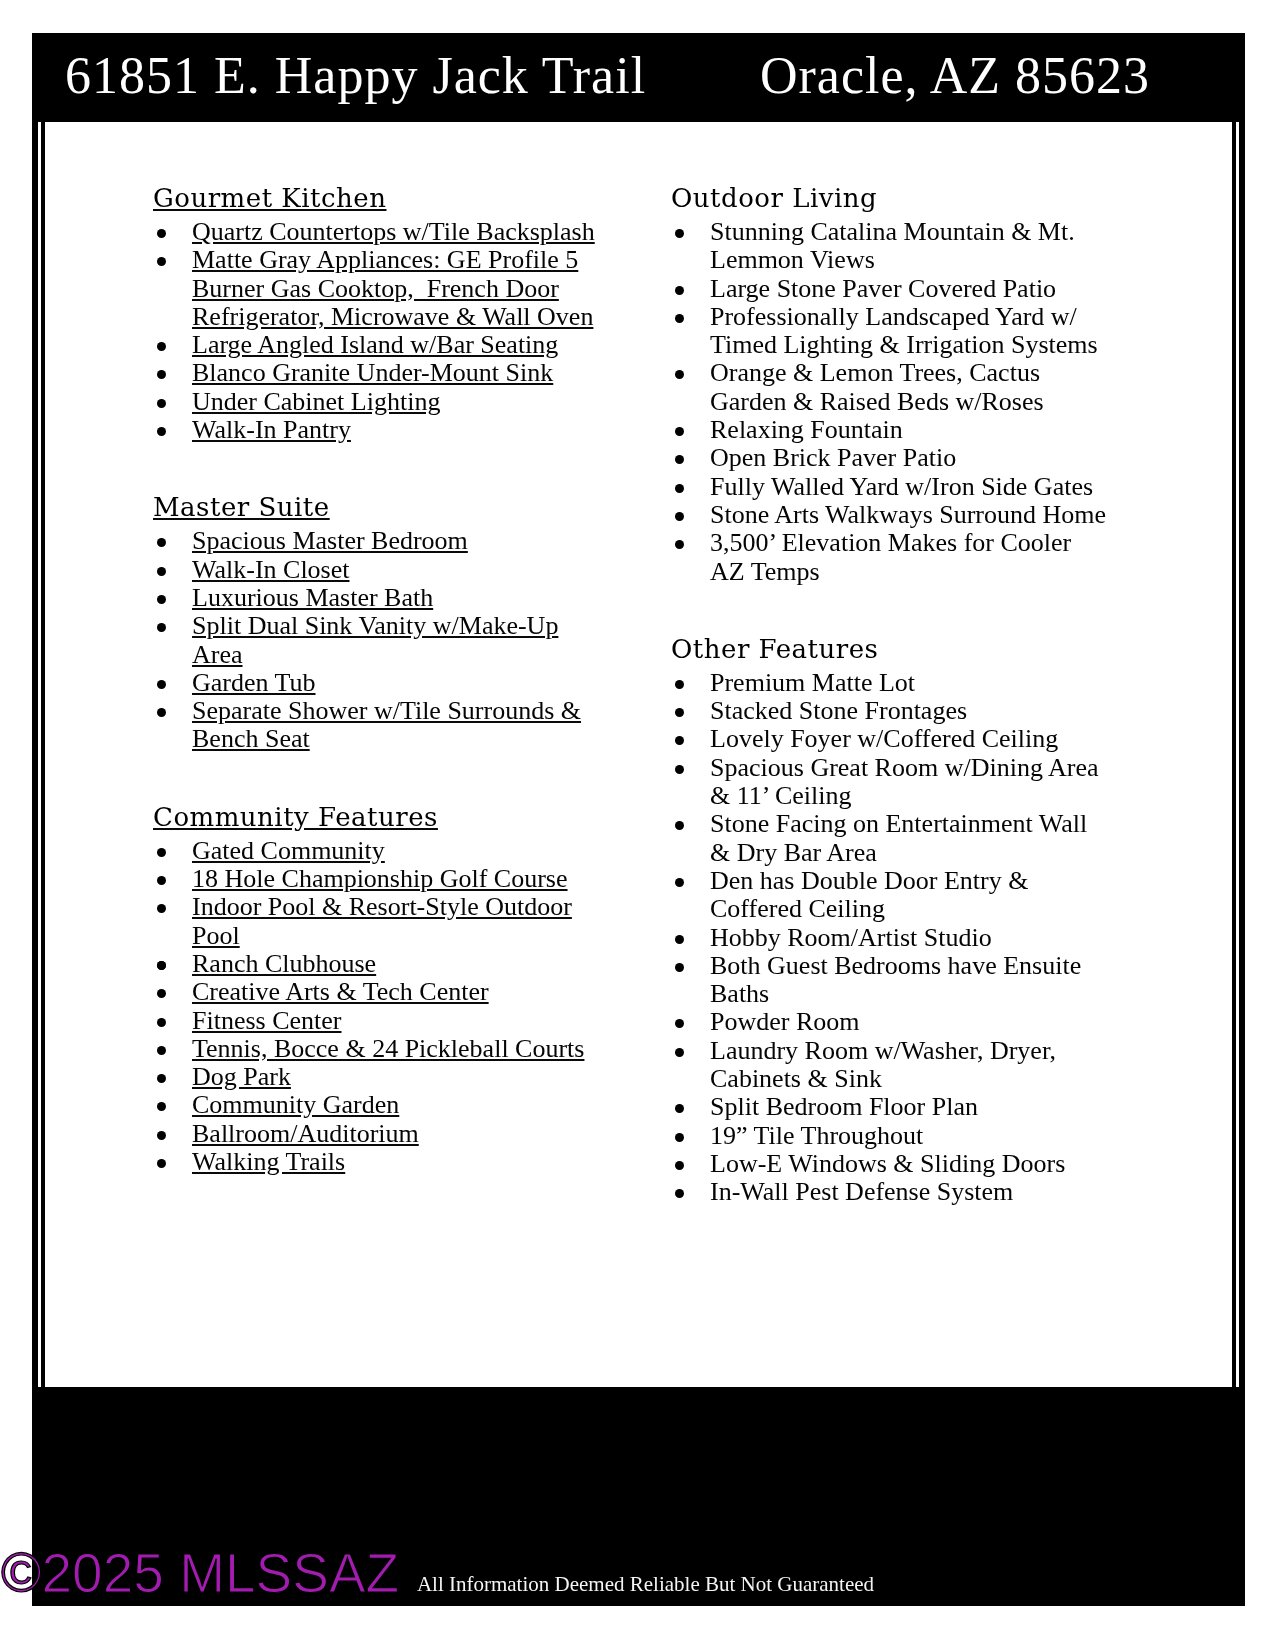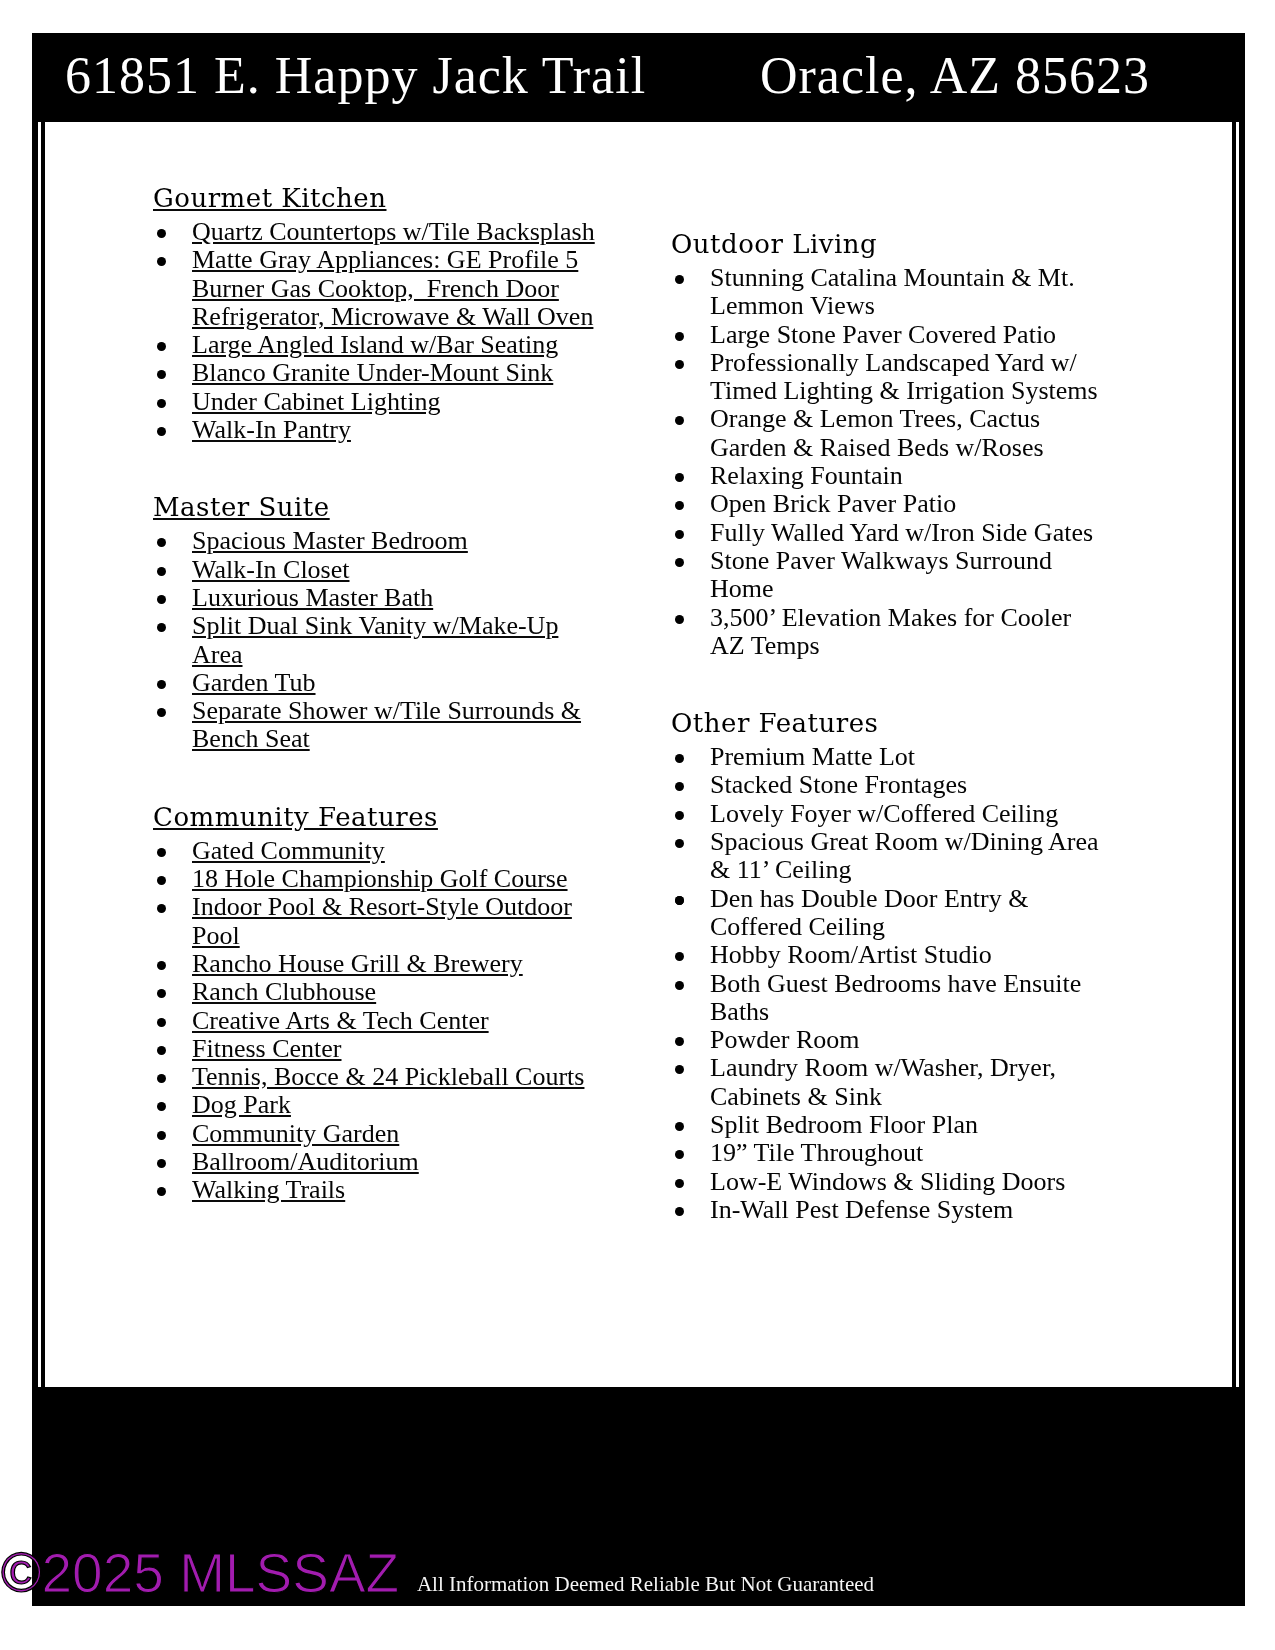--- a/index.html
+++ b/index.html
@@ -37,21 +37,21 @@
     height: 1265px;
     width: 3px;
     background: #ffffff;
   }
   .side-rule.left  { left: 32px;  border-left: 6px solid #000; border-right: 4px solid #000; }
   .side-rule.right { left: 1232px; border-left: 4px solid #000; border-right: 6px solid #000; }
 
   
   .col { position: absolute; top: 180px; }
   .col-left  { left: 153px; width: 444px; text-decoration: underline; }
-  .col-right { left: 671px; width: 439px; margin-top: 46px; }
+  .col-right { left: 671px; width: 439px; }
 
   .section-heading {
     font-family: "DejaVu Serif", serif;
     font-weight: normal;
     font-size: 26px;
     line-height: 36px;
     letter-spacing: 0.5px;
     margin: 45px 0 2px 0;
     color: #000;
   }
@@ -140,21 +140,21 @@
           <li class="feature-item"><span class="bullet"></span><span>Garden Tub</span></li>
           <li class="feature-item"><span class="bullet"></span><span>Separate Shower w/Tile Surrounds &amp; Bench Seat</span></li>
         </ul>
       </div>
       <div class="section">
         <h2 class="section-heading">Community Features</h2>
         <ul class="feature-list">
           <li class="feature-item"><span class="bullet"></span><span>Gated Community</span></li>
           <li class="feature-item"><span class="bullet"></span><span>18 Hole Championship Golf Course</span></li>
           <li class="feature-item"><span class="bullet"></span><span>Indoor Pool &amp; Resort-Style Outdoor Pool</span></li>
-          <li class="feature-item"><span class="bullet"></span><span>Rancho House Grill &amp; Brewery</span></li>
+          <li class="feature-item"><span class="bullet"></span></li>
           <li class="feature-item"><span class="bullet"></span><span>Ranch Clubhouse</span></li>
           <li class="feature-item"><span class="bullet"></span><span>Creative Arts &amp; Tech Center</span></li>
           <li class="feature-item"><span class="bullet"></span><span>Fitness Center</span></li>
           <li class="feature-item"><span class="bullet"></span><span>Tennis, Bocce &amp; 24 Pickleball Courts</span></li>
           <li class="feature-item"><span class="bullet"></span><span>Dog Park</span></li>
           <li class="feature-item"><span class="bullet"></span><span>Community Garden</span></li>
           <li class="feature-item"><span class="bullet"></span><span>Ballroom/Auditorium</span></li>
           <li class="feature-item"><span class="bullet"></span><span>Walking Trails</span></li>
         </ul>
       </div>
@@ -163,32 +163,32 @@
       <div class="section">
         <h2 class="section-heading">Outdoor Living</h2>
         <ul class="feature-list">
           <li class="feature-item"><span class="bullet"></span><span>Stunning Catalina Mountain &amp; Mt. Lemmon Views</span></li>
           <li class="feature-item"><span class="bullet"></span><span>Large Stone Paver Covered Patio</span></li>
           <li class="feature-item"><span class="bullet"></span><span>Professionally Landscaped Yard w/ Timed Lighting &amp; Irrigation Systems</span></li>
           <li class="feature-item"><span class="bullet"></span><span>Orange &amp; Lemon Trees, Cactus Garden &amp; Raised Beds w/Roses</span></li>
           <li class="feature-item"><span class="bullet"></span><span>Relaxing Fountain</span></li>
           <li class="feature-item"><span class="bullet"></span><span>Open Brick Paver Patio</span></li>
           <li class="feature-item"><span class="bullet"></span><span>Fully Walled Yard w/Iron Side Gates</span></li>
-          <li class="feature-item"><span class="bullet"></span><span>Stone Paver Walkways Surround Home</span></li>
+          <li class="feature-item"><span class="bullet"></span><span>Stone Arts Walkways Surround Home</span></li>
           <li class="feature-item"><span class="bullet"></span><span>3,500’ Elevation Makes for Cooler AZ Temps</span></li>
         </ul>
       </div>
       <div class="section">
         <h2 class="section-heading">Other Features</h2>
         <ul class="feature-list">
           <li class="feature-item"><span class="bullet"></span><span>Premium Matte Lot</span></li>
           <li class="feature-item"><span class="bullet"></span><span>Stacked Stone Frontages</span></li>
           <li class="feature-item"><span class="bullet"></span><span>Lovely Foyer w/Coffered Ceiling</span></li>
           <li class="feature-item"><span class="bullet"></span><span>Spacious Great Room w/Dining Area &amp; 11’ Ceiling</span></li>
-          <li class="feature-item"><span class="bullet"></span></li>
+          <li class="feature-item"><span class="bullet"></span><span>Stone Facing on Entertainment Wall &amp; Dry Bar Area</span></li>
           <li class="feature-item"><span class="bullet"></span><span>Den has Double Door Entry &amp; Coffered Ceiling</span></li>
           <li class="feature-item"><span class="bullet"></span><span>Hobby Room/Artist Studio</span></li>
           <li class="feature-item"><span class="bullet"></span><span>Both Guest Bedrooms have Ensuite Baths</span></li>
           <li class="feature-item"><span class="bullet"></span><span>Powder Room</span></li>
           <li class="feature-item"><span class="bullet"></span><span>Laundry Room w/Washer, Dryer, Cabinets &amp; Sink</span></li>
           <li class="feature-item"><span class="bullet"></span><span>Split Bedroom Floor Plan</span></li>
           <li class="feature-item"><span class="bullet"></span><span>19” Tile Throughout</span></li>
           <li class="feature-item"><span class="bullet"></span><span>Low-E Windows &amp; Sliding Doors</span></li>
           <li class="feature-item"><span class="bullet"></span><span>In-Wall Pest Defense System</span></li>
         </ul>

